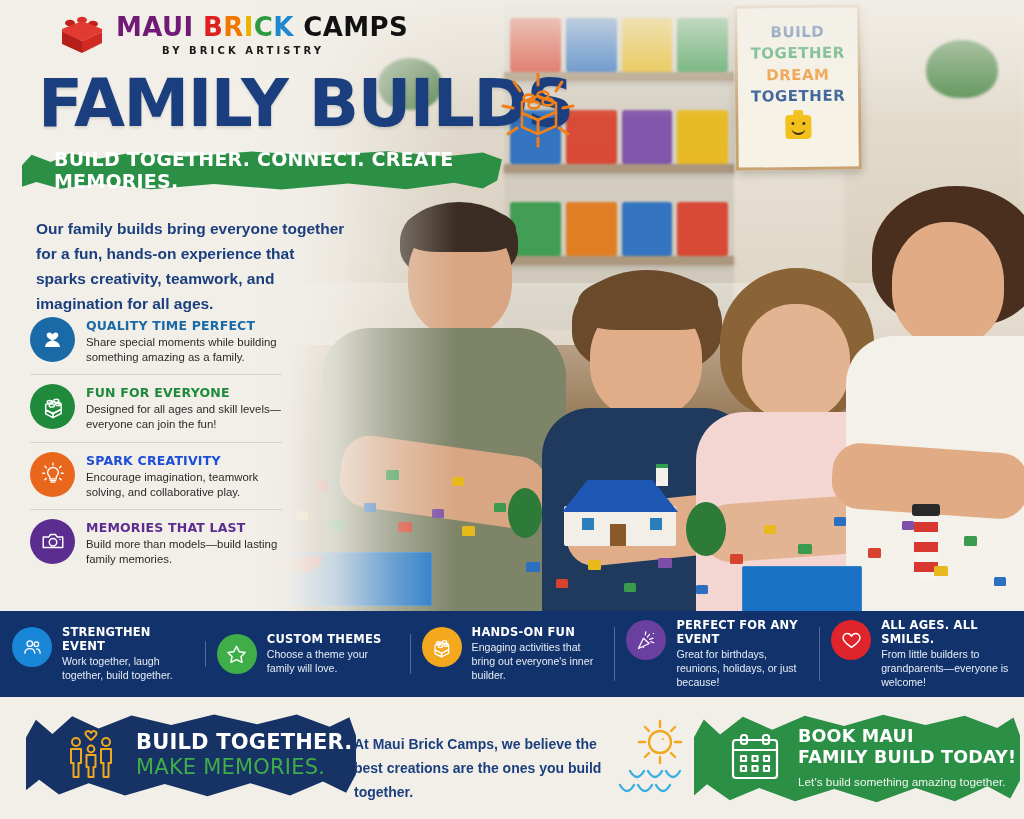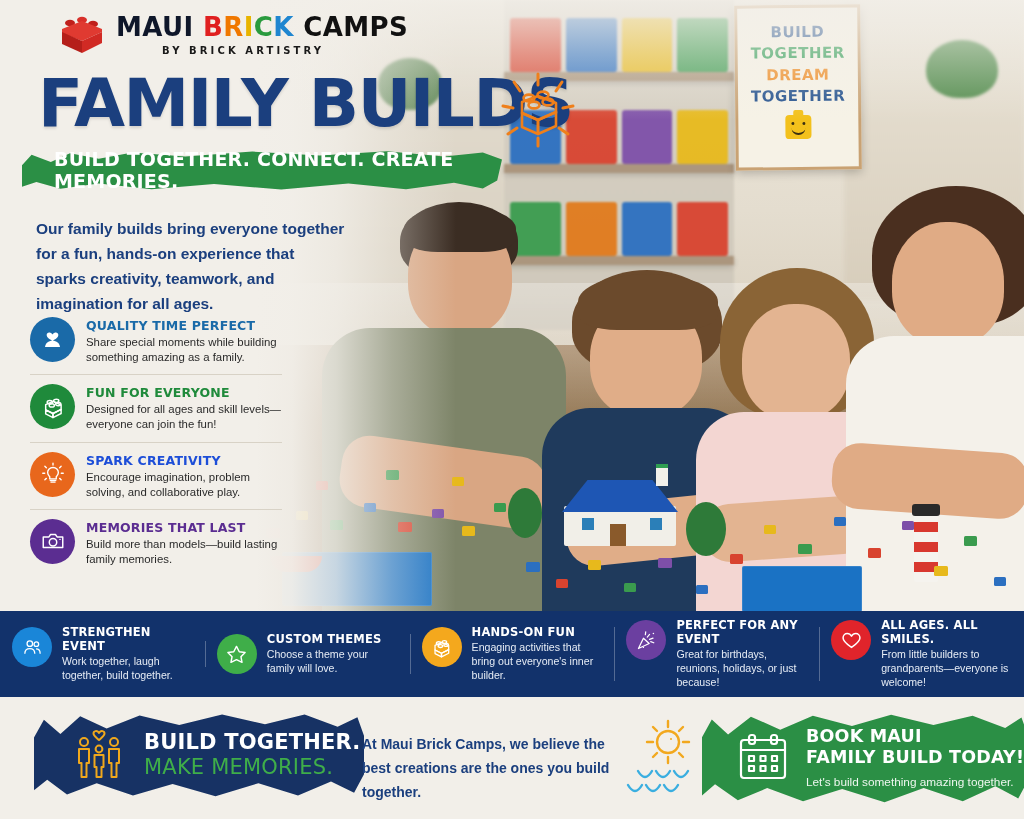--- a/index.html
+++ b/index.html
@@ -118,21 +118,21 @@
   
   .blue-band{position:absolute;left:0;top:611px;width:1024px;height:86px;background:#12326b;
      display:flex;align-items:center;}
   .bb-item{flex:1;display:flex;gap:10px;align-items:flex-start;padding:0 12px;position:relative;}
   .bb-item + .bb-item:before{content:"";position:absolute;left:0;top:9px;bottom:9px;width:1px;background:rgba(255,255,255,.28);}
   .bb-icon{width:40px;height:40px;border-radius:50%;flex:0 0 auto;display:flex;align-items:center;justify-content:center;margin-top:2px;}
   .bb-title{color:#fff;font-weight:bold;font-size:11.5px;letter-spacing:.2px;margin-bottom:2px;font-family:"DejaVu Sans",sans-serif;}
   .bb-desc{color:#e6ecf5;font-size:10.6px;line-height:1.32;}
 
   
-  .footer{position:absolute;left:16px;top:697px;width:876px;height:122px;background:#f2efe9;}
+  .footer{position:absolute;left:8px;top:697px;width:876px;height:122px;background:#f2efe9;}
   .navy-stroke{position:absolute;left:18px;top:14px;width:330px;height:88px;}
   .navy-stroke .stroke{position:absolute;inset:0;background:#173264;border-radius:10px;
      clip-path:polygon(0% 30%,3% 10%,8% 26%,14% 6%,22% 20%,32% 5%,44% 16%,57% 4%,70% 15%,82% 4%,92% 18%,98% 7%,100% 28%,100% 72%,97% 93%,90% 80%,80% 96%,68% 82%,55% 97%,42% 83%,30% 96%,19% 82%,10% 95%,4% 78%,0% 90%);}
   .navy-inner{position:absolute;inset:0;display:flex;align-items:center;gap:16px;padding-left:36px;}
   .fam-icon{width:58px;height:56px;flex:0 0 auto;}
   .ns-l1{color:#fff;font-weight:bold;font-size:21px;line-height:1.18;letter-spacing:.2px;font-family:"DejaVu Sans",sans-serif;}
   .ns-l2{color:#3fae49;font-weight:normal;font-size:21px;line-height:1.18;letter-spacing:.2px;font-family:"DejaVu Sans",sans-serif;}
 
   .mid-text{position:absolute;left:346px;top:36px;width:262px;color:#1b3f7e;font-weight:bold;
      font-size:14px;line-height:1.7;}
@@ -286,21 +286,21 @@
         <ellipse cx="12" cy="8" rx="5" ry="3.2" fill="#c0201c"></ellipse>
         <ellipse cx="24" cy="5" rx="5" ry="3.2" fill="#d8302a"></ellipse>
         <ellipse cx="35" cy="9" rx="5" ry="3.2" fill="#c0201c"></ellipse>
         <path d="M4 14 L24 6 L44 14 L44 17 L24 26 L4 18 Z" fill="#e03a31"></path>
         <path d="M4 17 L24 26 L24 38 L4 29 Z" fill="#b51f1a"></path>
         <path d="M24 26 L44 17 L44 28 L24 38 Z" fill="#d12a24"></path>
       </svg>
     </div>
     <div class="logo-text">
       <div class="logo-main">
-        <span style="color:#0f172a">MAUI </span><span style="color:#e02020">B</span><span style="color:#f07800">R</span><span style="color:#e8b400">I</span><span style="color:#2a9b3e">C</span><span style="color:#1f86d0">K</span><span style="color:#111111"> CAMPS</span>
+        <span style="color:#701a75">MAUI </span><span style="color:#e02020">B</span><span style="color:#f07800">R</span><span style="color:#e8b400">I</span><span style="color:#2a9b3e">C</span><span style="color:#1f86d0">K</span><span style="color:#111111"> CAMPS</span>
       </div>
       <div class="logo-sub">BY BRICK ARTISTRY</div>
     </div>
   </div>
 
   <div class="headline">FAMILY BUILDS</div>
 
   <div class="brick-spark">
     <svg viewBox="0 0 80 80" width="80" height="80">
       <g stroke="#ef7f1a" stroke-width="3" stroke-linecap="round" fill="none">
@@ -375,21 +375,21 @@
           <line x1="6" y1="6.4" x2="7.8" y2="8.2"></line>
           <line x1="26" y1="6.4" x2="24.2" y2="8.2"></line>
           <line x1="3.4" y1="15" x2="5.8" y2="15"></line>
           <line x1="28.6" y1="15" x2="26.2" y2="15"></line>
           <line x1="6" y1="23" x2="7.8" y2="21.4"></line>
           <line x1="26" y1="23" x2="24.2" y2="21.4"></line>
         </svg>
       </div>
       <div class="f-body">
         <div class="f-title" style="color:#1d4ed8">SPARK CREATIVITY</div>
-        <div class="f-desc">Encourage imagination, problem solving, and collaborative play.</div>
+        <div class="f-desc">Encourage imagination, teamwork solving, and collaborative play.</div>
       </div>
     </div>
 
     <div class="feature">
       <div class="f-icon" style="background:#5b2d91">
         <svg viewBox="0 0 32 32" width="26" height="26" fill="none" stroke="#fff" stroke-width="1.8" stroke-linejoin="round">
           <path d="M4 11 L11 11 L13 8 L19 8 L21 11 L28 11 L28 24 L4 24 Z"></path>
           <circle cx="16" cy="17.5" r="4.6"></circle>
           <circle cx="24.6" cy="14" r="0.9" fill="#fff" stroke="none"></circle>
         </svg>

